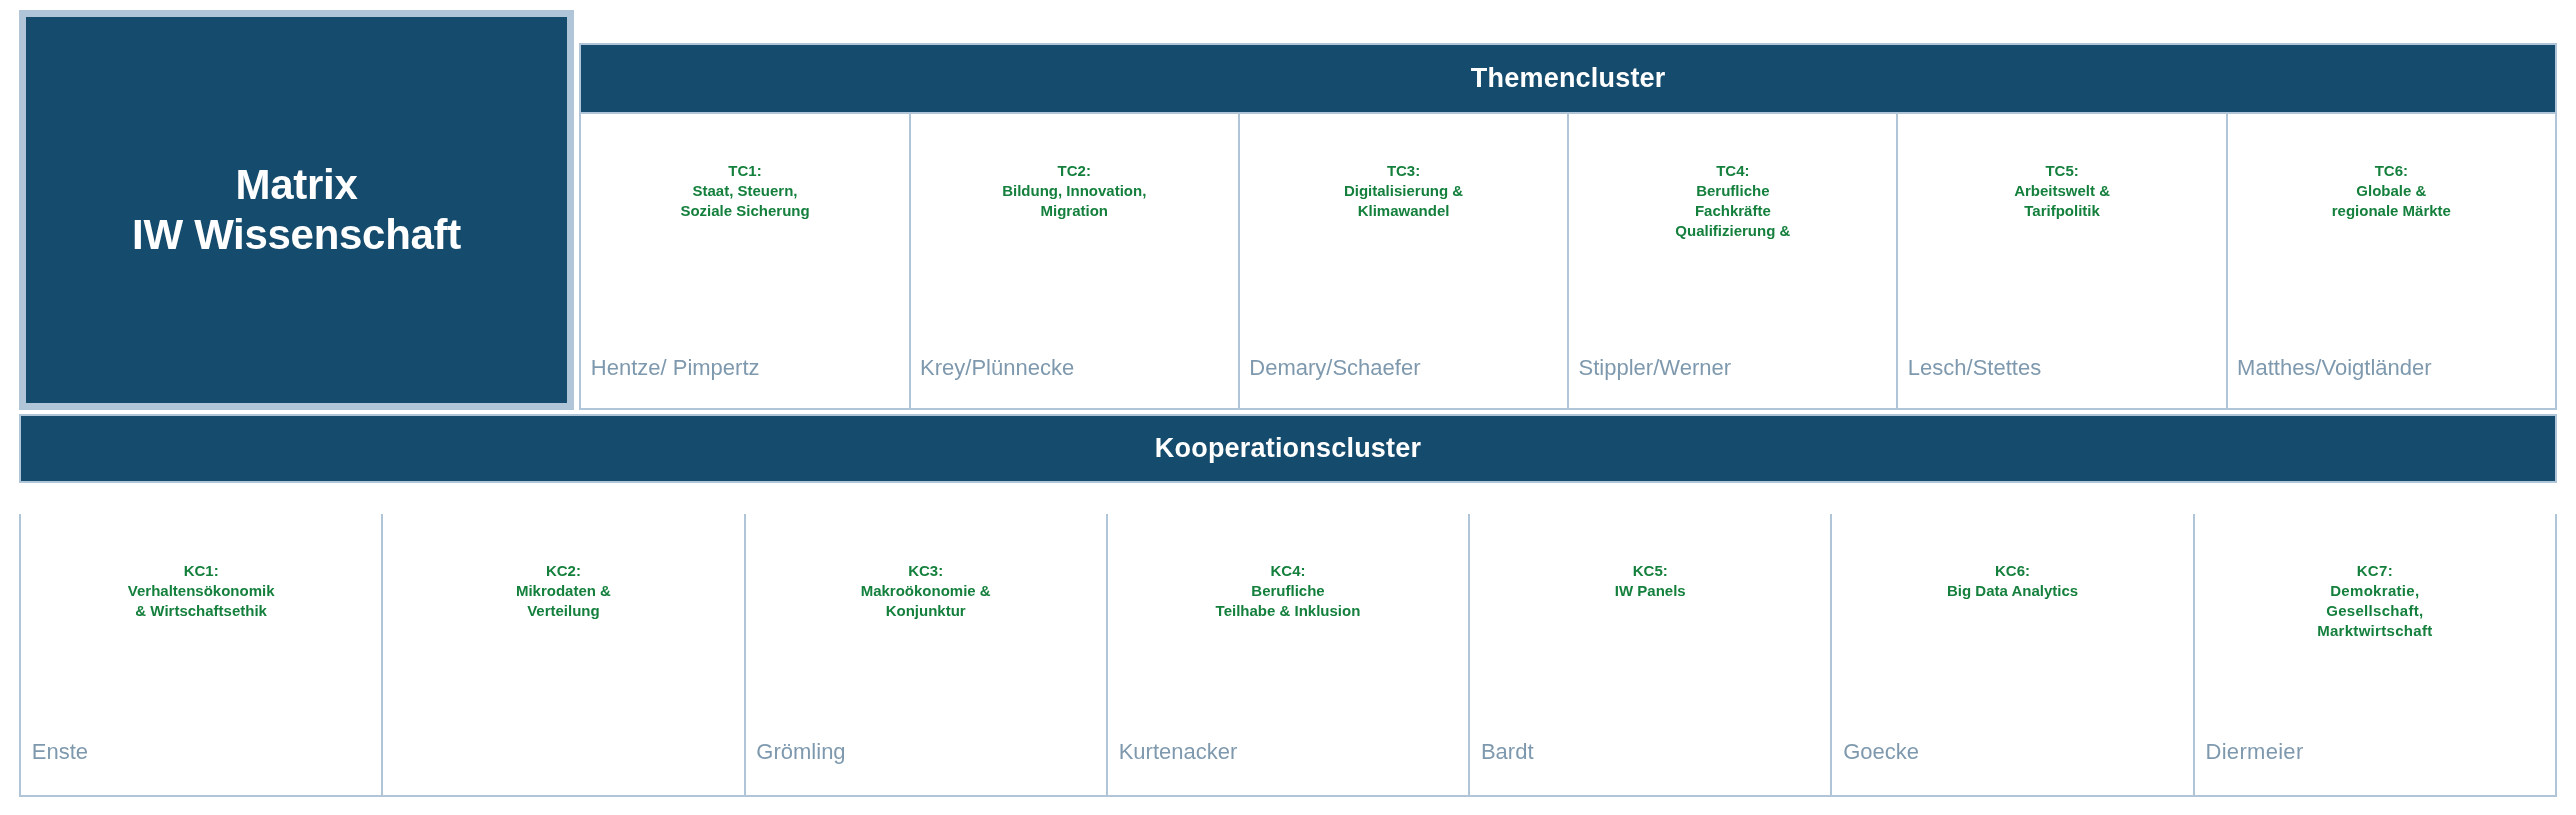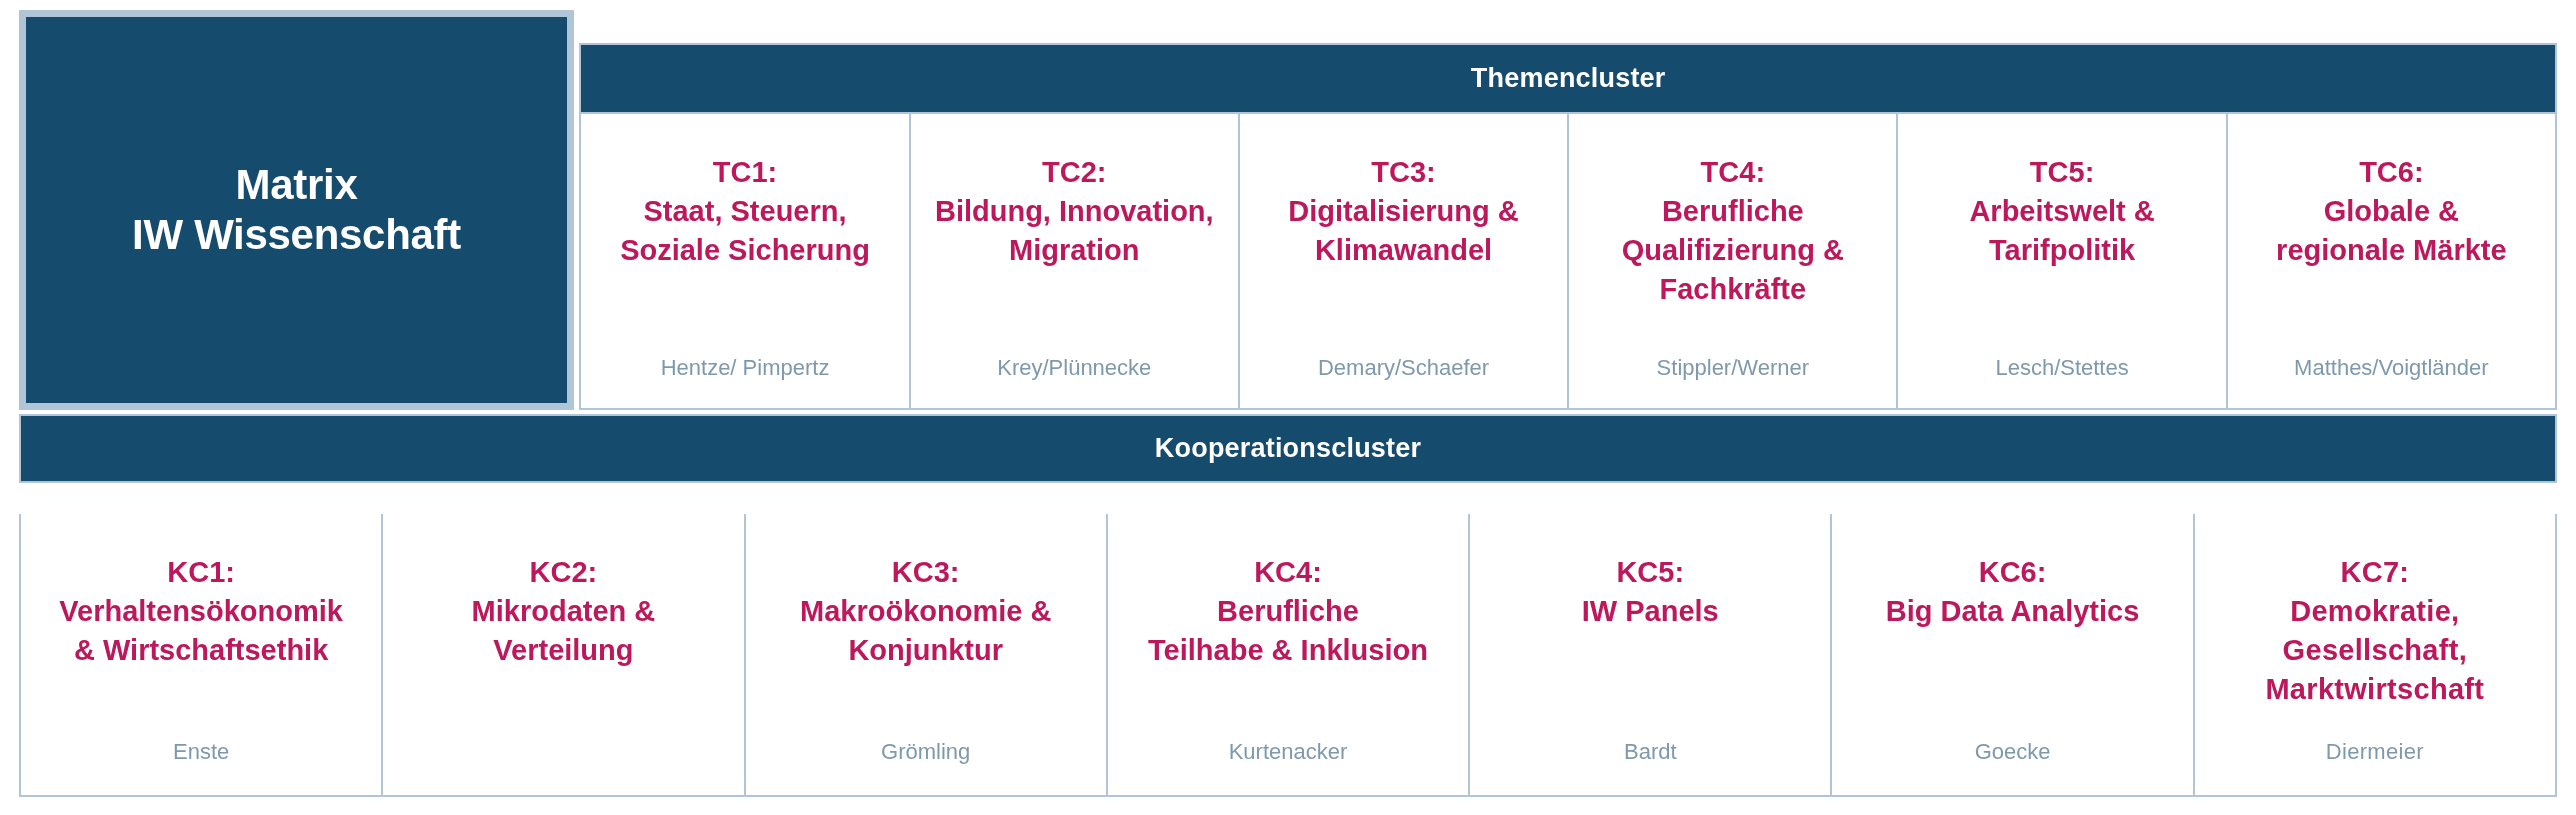--- a/index.html
+++ b/index.html
@@ -97,33 +97,33 @@
     position: relative;
     display: flex;
     flex-direction: column;
     box-sizing: border-box;
     padding: 31px 9.4px 27px 9.4px;
     border-left: 2px solid #b0c5d8;
   }
   .cluster-cell:first-child { border-left: none; }
 
   .cell-title {
-    color: #be185d;
+    color: #15803d;
     font-weight: bold;
-    font-size: 29px;
+    font-size: 15px;
     line-height: 1.34;
     text-align: center;
-    margin: 8px;
+    margin: 16px;
   }
   .cell-author {
     margin-top: auto;
     color: #7e99ae;
     font-size: 22px;
     line-height: 1.2;
-    text-align: center;
+    text-align: left;
     font-weight: normal;
   }
 
   
   .bottom-row {
     position: absolute;
     left: 0;
     top: 404px;
     width: 100%;
     height: 383px;
@@ -192,22 +192,22 @@
             <div>Digitalisierung &amp;</div>
             <div>Klimawandel</div>
           </div>
           <div class="cell-author">Demary/Schaefer</div>
         </div>
 
         <div class="cluster-cell">
           <div class="cell-title">
             <div>TC4:</div>
             <div>Berufliche</div>
+            <div>Fachkräfte</div>
             <div>Qualifizierung &amp;</div>
-            <div>Fachkräfte</div>
           </div>
           <div class="cell-author">Stippler/Werner</div>
         </div>
 
         <div class="cluster-cell">
           <div class="cell-title">
             <div>TC5:</div>
             <div>Arbeitswelt &amp;</div>
             <div>Tarifpolitik</div>
           </div>

